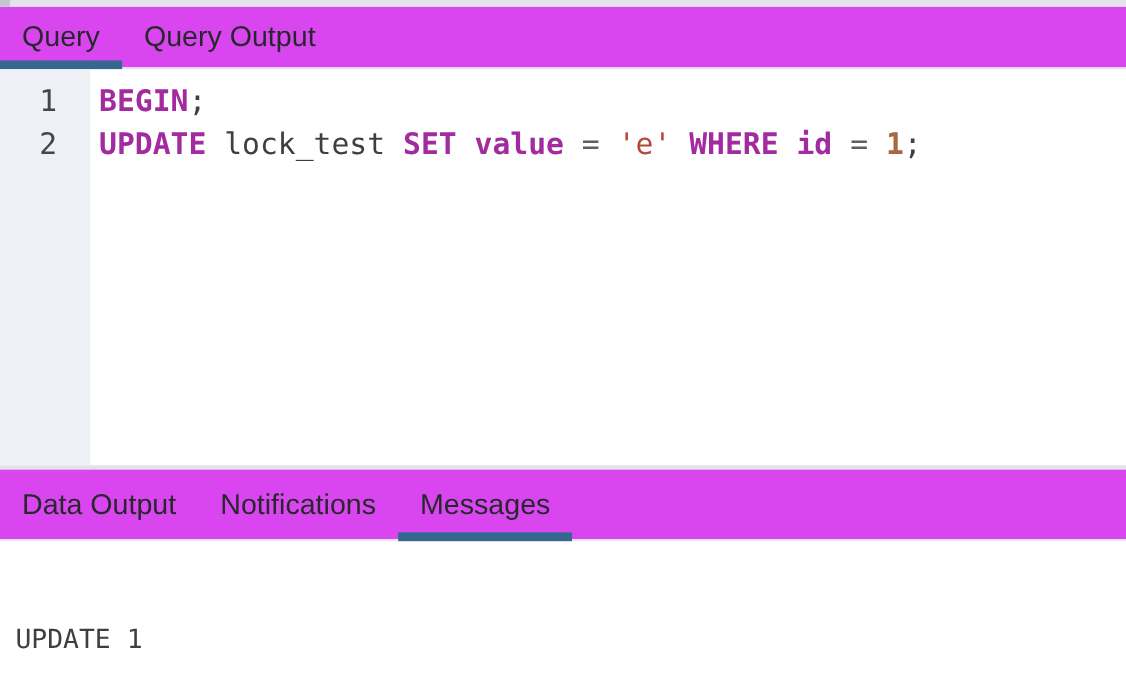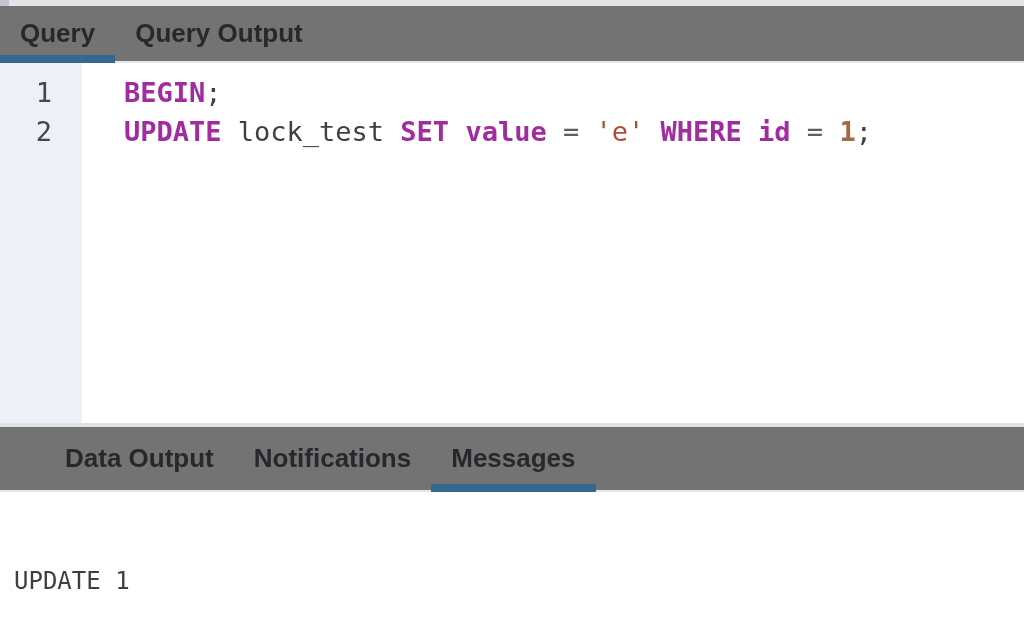--- a/index.html
+++ b/index.html
@@ -14,34 +14,34 @@
   }
   *{margin:0;padding:0;box-sizing:border-box;}
   html,body{width:1024px;height:626px;overflow:hidden;background:#ffffff;
     font-family:"Liberation Sans",sans-serif;}
 
   
   .top-strip{height:6px;background:#e2e4e8;position:relative;}
   .top-strip .notch{position:absolute;left:0;top:0;width:9px;height:6px;background:#c2c6cd;}
 
   
-  .tabbar{display:flex;align-items:stretch;background:#737373;border-bottom:2px solid var(--divider);font-weight:bold;}
+  .tabbar{display:flex;align-items:stretch;background:#d946ef;border-bottom:2px solid var(--divider);}
   .tabbar.top{height:57px;}
-  .tabbar.bottom{height:67px;border-top:2px solid #dfe2e6;padding-left:45px;}
+  .tabbar.bottom{height:67px;border-top:2px solid #dfe2e6;}
   .tab{position:relative;display:flex;align-items:center;padding:0 20px;
     font-size:26px;color:var(--tab-text);cursor:pointer;white-space:nowrap;}
   .tab.active::after{content:"";position:absolute;left:0;right:0;bottom:-2px;height:8px;background:var(--accent);}
 
   
   .editor{position:relative;height:362px;border-bottom:2px solid #dfe2e6;background:#ffffff;
     font-family:"DejaVu Sans Mono","Liberation Mono",monospace;font-size:27px;line-height:39px;cursor:text;}
   .editor .gutter{position:absolute;left:0;top:0;bottom:0;width:82px;background:var(--gutter-bg);
     padding-top:10px;text-align:right;color:#41474f;}
   .editor .gutter .ln{display:block;padding-right:30px;}
-  .editor .code{margin-left:116px;padding:10px 0 0 8px;white-space:pre;color:var(--code-plain);}
+  .editor .code{margin-left:82px;padding:10px 0 0 8px;white-space:pre;color:var(--code-plain);}
   .tk-keyword{color:var(--keyword);font-weight:700;}
   .tk-plain{color:var(--code-plain);}
   .tk-operator{color:#5c6066;}
   .tk-string{color:var(--string);}
   .tk-number{color:var(--number);font-weight:700;}
 
   
   .messages{height:134px;background:#ffffff;padding:14px 14px 0 14px;
     font-family:"DejaVu Sans Mono","Liberation Mono",monospace;font-size:24px;line-height:30px;
     color:#3d4043;white-space:pre;overflow:hidden;}

